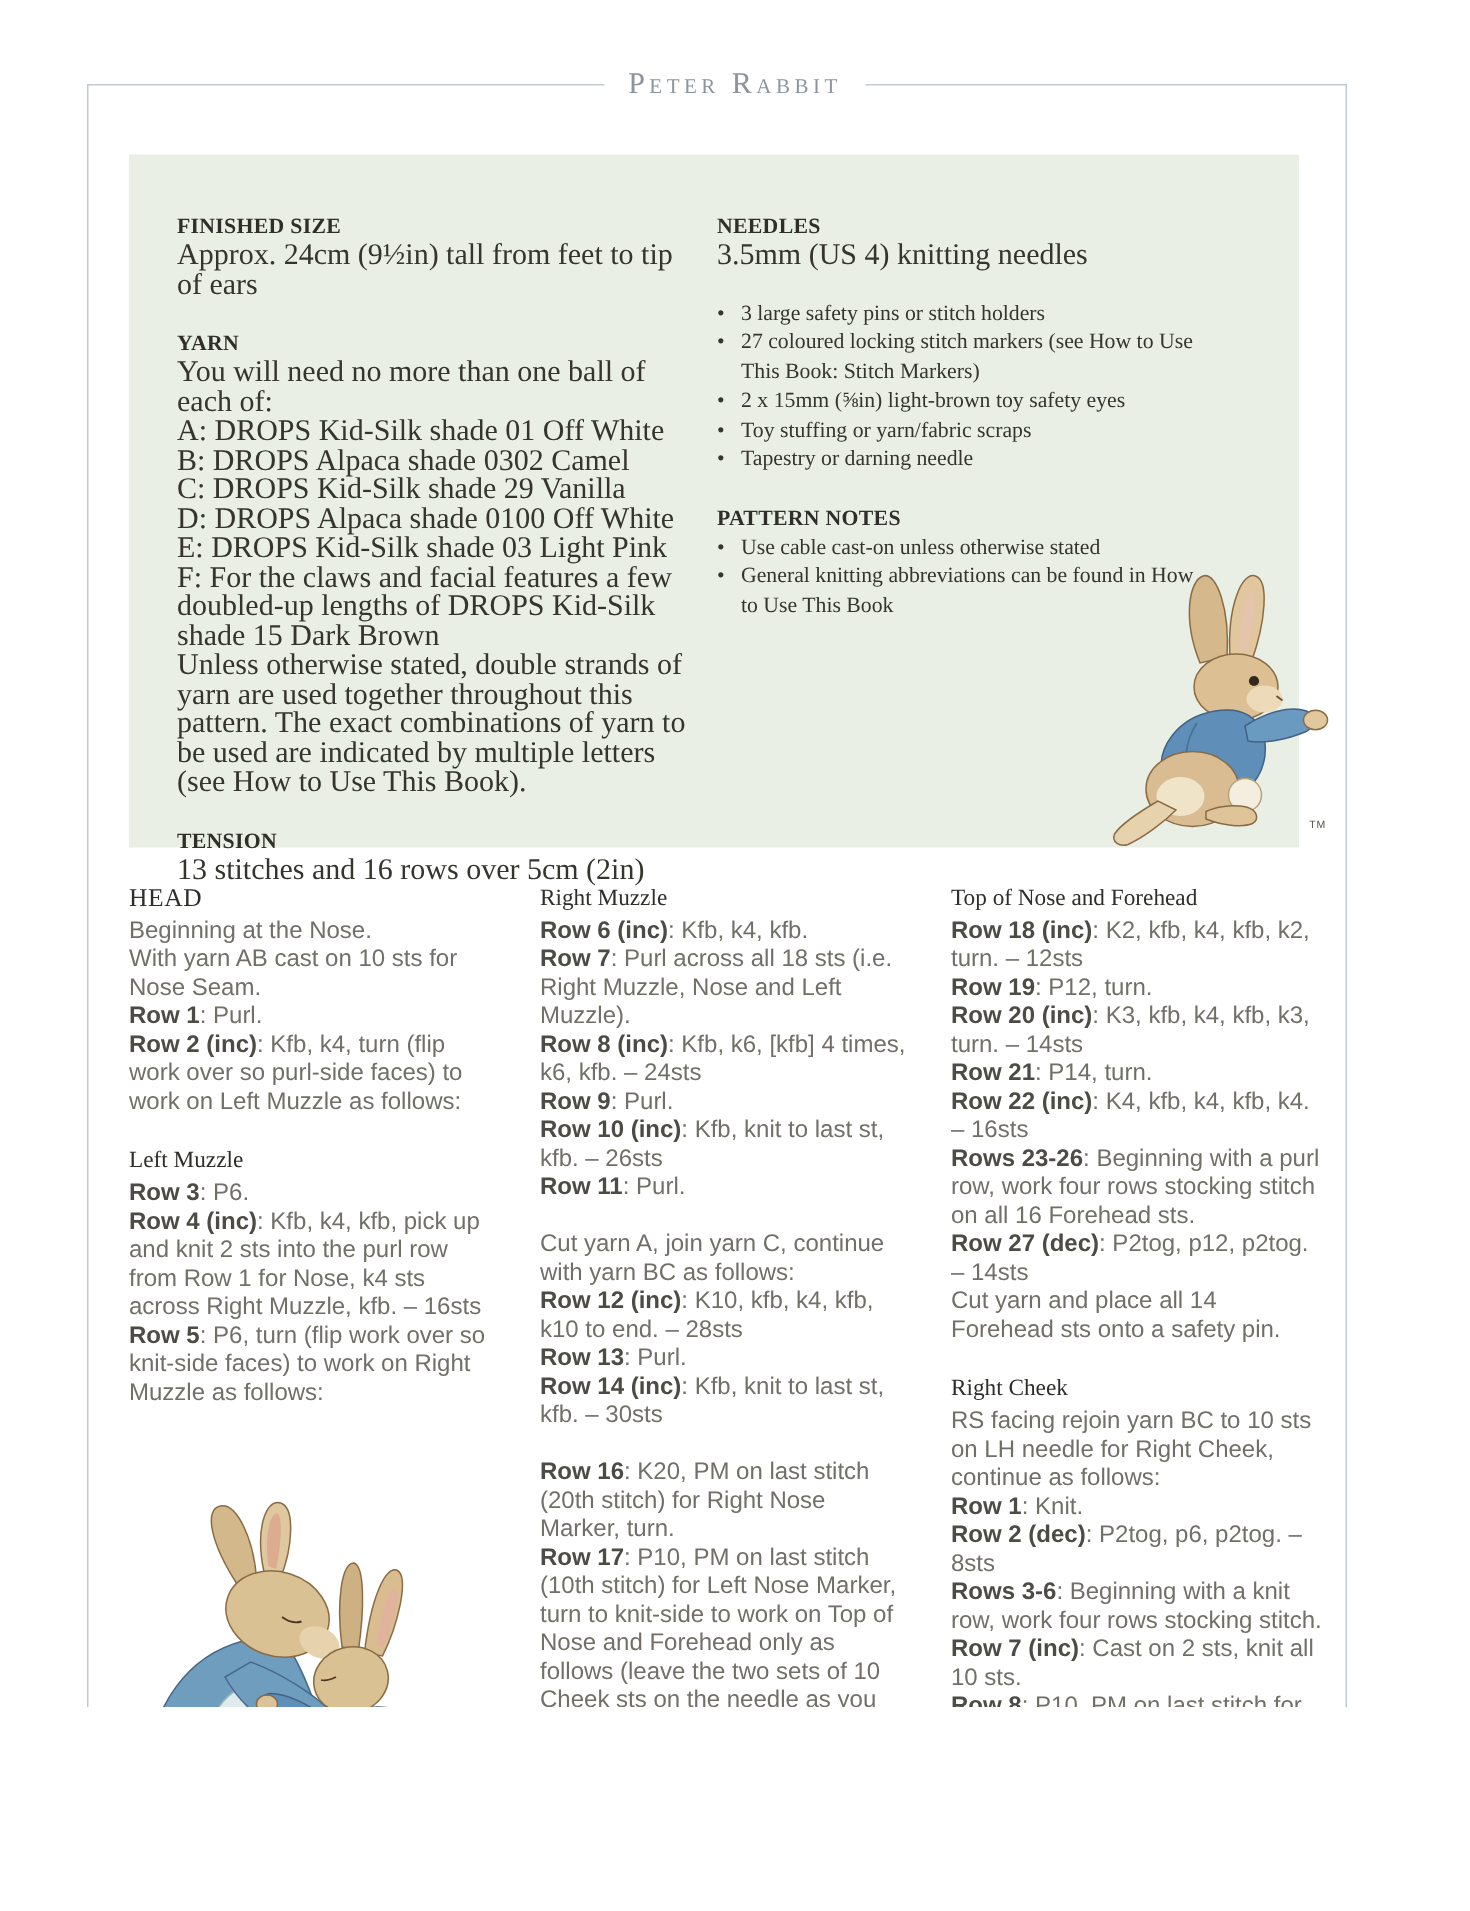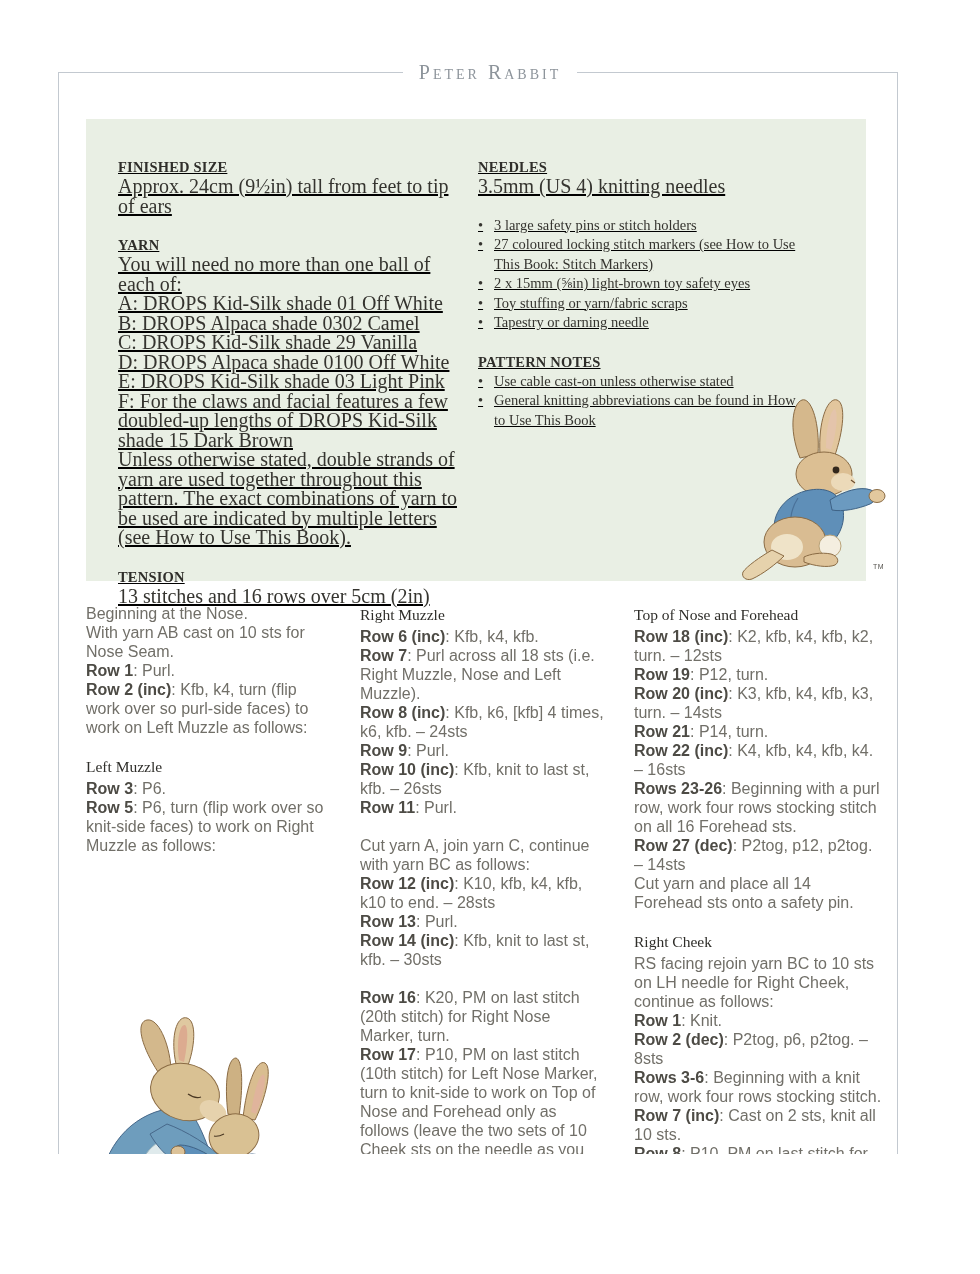--- a/index.html
+++ b/index.html
@@ -1,34 +1,34 @@
 <!DOCTYPE html>
 <html><head>
 <meta charset="utf-8">
 <style>
   html,body{margin:0;padding:0;background:#ffffff;}
   .page{position:relative;width:980px;height:1138px;background:#ffffff;overflow:hidden;
-        font-family:"Liberation Serif",serif;margin-top:16px;}
+        font-family:"Liberation Serif",serif;}
 
   
   .frame{position:absolute;left:58px;top:56px;width:838px;height:1161px;
          border:1px solid #c3c9d0;z-index:0;}
   .title-band{position:absolute;top:47px;left:0;right:0;display:flex;justify-content:center;z-index:2;}
   .title-band span{background:#ffffff;padding:0 16px;font-variant:small-caps;
         letter-spacing:3px;font-size:20px;color:#8d949b;line-height:18px;}
   .pagenum-band{position:absolute;top:1208px;left:0;right:0;display:flex;justify-content:center;z-index:2;}
   .pagenum-band span{background:#0f172a;padding:0 18px;font-size:21px;color:#79818a;line-height:18px;}
 
   
   .info-box{position:absolute;left:86px;top:103px;width:780px;height:462px;
             background:#e9efe4;z-index:1;}
   .info-col{position:absolute;top:38px;}
   .info-col.left{left:32px;width:345px;}
   .info-col.right{left:392px;width:325px;}
-  .info-section{margin:0 0 19px 0;text-decoration:underline;}
+  .info-section{margin:0 0 19px 0;}
   .info-heading{margin:0;font-size:14.5px;font-weight:bold;color:#2f2e2a;letter-spacing:.2px;line-height:20px;}
   .info-p{margin:0;font-size:20px;line-height:19.5px;color:#35342f;}
   .info-bullet{display:flex;font-size:14.5px;line-height:19.5px;color:#35342f;}
   .bullet-dot{flex:none;width:16px;}
   .bullet-text{flex:1;}
 
   
   .pattern{position:absolute;left:86px;top:588px;width:800px;display:flex;gap:26px;z-index:1;}
   .pattern-col{width:248px;flex:none;}
   .pat-section{margin:0 0 19px 0;}
@@ -146,28 +146,30 @@
       <path d="M34,156 C22,163 9,172 5,178 C3,183 8,187 14,185 C25,180 38,170 46,162 Z" fill="#e6d2ac" stroke="#8a6b44" stroke-width="1"></path>
 
       <path d="M66,168 C76,172 90,174 97,171 C102,168 100,162 93,160 C83,158 72,160 66,163 Z" fill="#dfc49a" stroke="#8a6b44" stroke-width="1"></path>
     </svg>
     <span class="tm">TM</span>
   </div>
 
   <div class="pattern">
     <div class="pattern-col">
         <div class="pat-section">
+          <h4 class="pat-heading caps">HEAD</h4>
           <p class="sans">Beginning at the Nose.</p>
           <p class="sans">With yarn AB cast on 10 sts for Nose Seam.</p>
           <p class="sans"><b>Row 1</b>: Purl.</p>
           <p class="sans"><b>Row 2 (inc)</b>: Kfb, k4, turn (flip work over so purl-side faces) to work on Left Muzzle as follows:</p>
         </div>
         <div class="pat-section">
           <h4 class="pat-heading">Left Muzzle</h4>
           <p class="sans"><b>Row 3</b>: P6.</p>
+          <p class="sans"><b>Row 4 (inc)</b>: Kfb, k4, kfb, pick up and knit 2 sts into the purl row from Row 1 for Nose, k4 sts across Right Muzzle, kfb. – 16sts</p>
           <p class="sans"><b>Row 5</b>: P6, turn (flip work over so knit-side faces) to work on Right Muzzle as follows:</p>
         </div>
       </div>
     <div class="pattern-col">
         <div class="pat-section">
           <h4 class="pat-heading">Right Muzzle</h4>
           <p class="sans"><b>Row 6 (inc)</b>: Kfb, k4, kfb.</p>
           <p class="sans"><b>Row 7</b>: Purl across all 18 sts (i.e. Right Muzzle, Nose and Left Muzzle).</p>
           <p class="sans"><b>Row 8 (inc)</b>: Kfb, k6, [kfb] 4 times, k6, kfb. – 24sts</p>
           <p class="sans"><b>Row 9</b>: Purl.</p>

